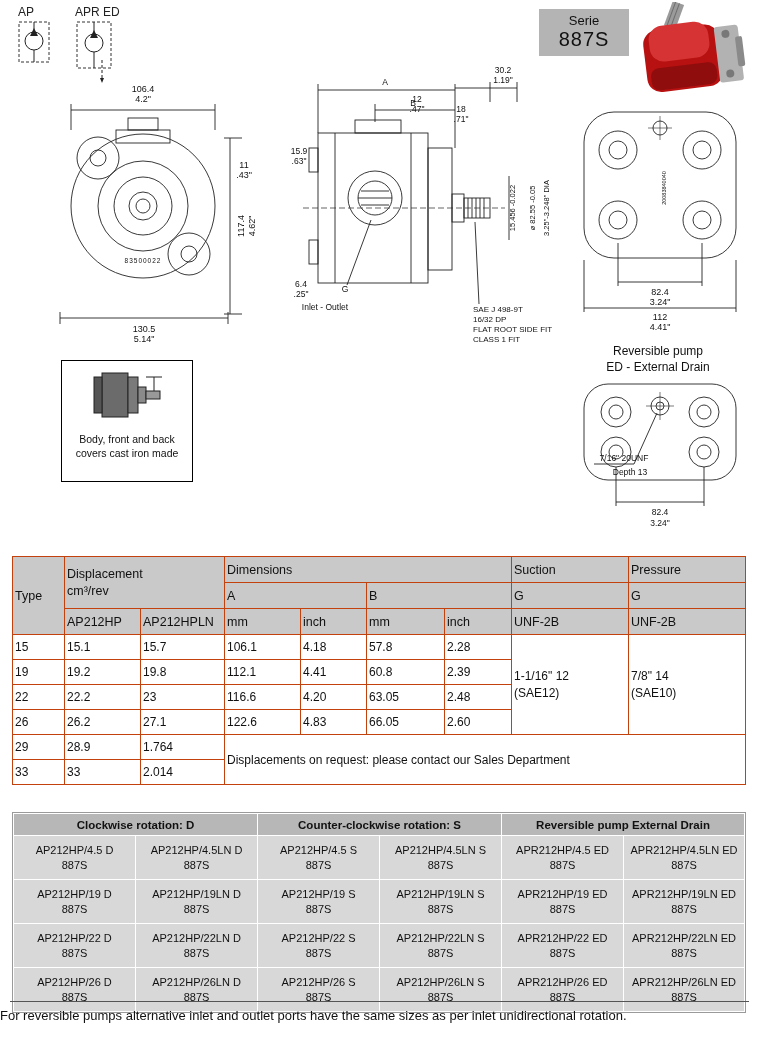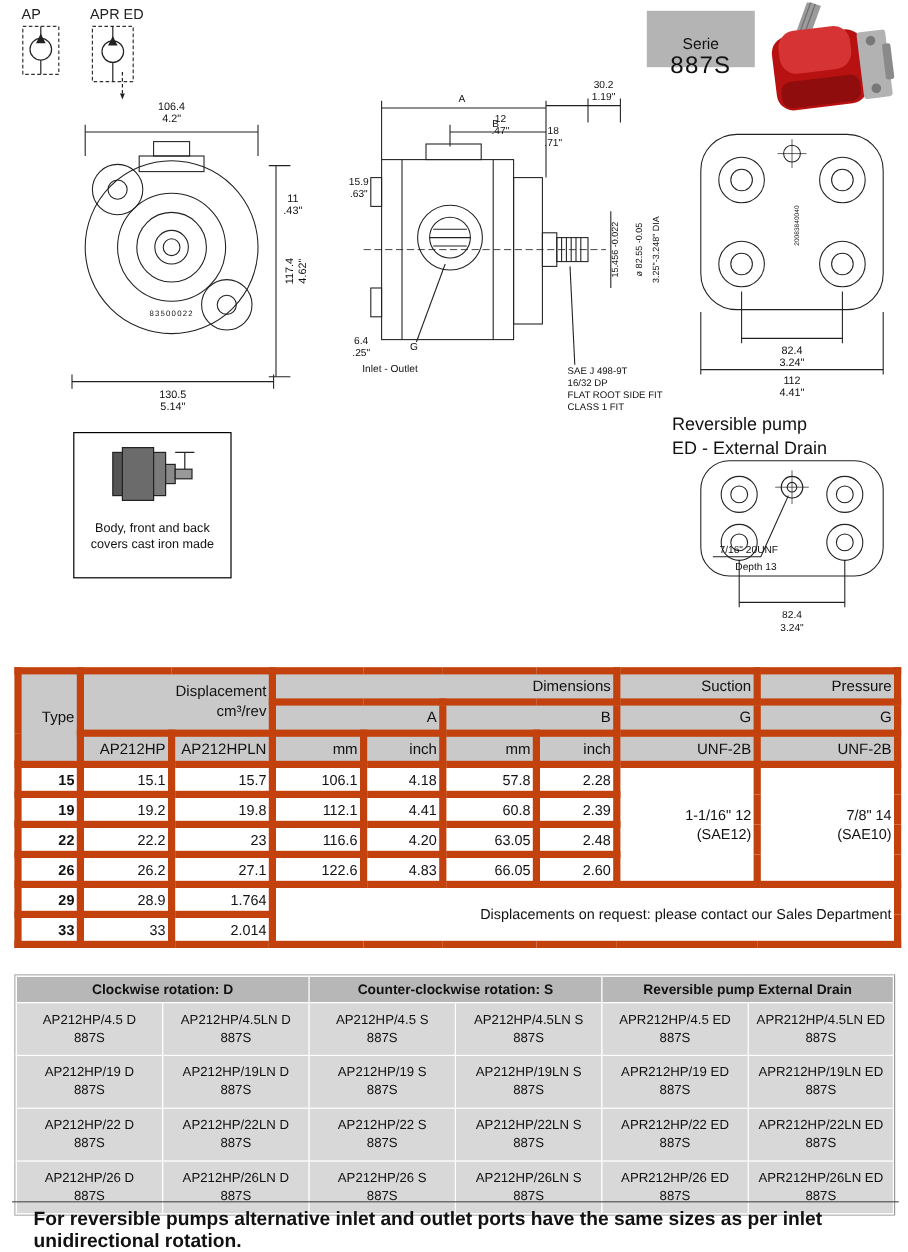--- a/index.html
+++ b/index.html
@@ -4,50 +4,50 @@
 <style>
   * { margin:0; padding:0; box-sizing:border-box; }
   body { background:#fff; font-family:"Liberation Sans", sans-serif; color:#111; }
   .page { position:relative; width:757px; height:1043px; background:#fff; overflow:hidden; }
   .abs { position:absolute; }
   svg text { font-family:"Liberation Sans", sans-serif; }
 
   .sym-label { position:absolute; font-size:12px; color:#222; }
 
   .serie-badge { position:absolute; left:539px; top:9px; width:90px; height:47px;
-                 background:#b4b4b4; text-align:center; padding-top:20px; }
+                 background:#b4b4b4; text-align:center; padding-top:4px; }
   .serie-badge .l1 { font-size:13px; }
   .serie-badge .l2 { font-size:20px; letter-spacing:1px; }
 
-  .rev-title { position:absolute; left:560px; top:344px; width:196px; 
-               font-size:15px; line-height:1.3; }
+  .rev-title { position:absolute; left:560px; top:344px; width:196px; text-align:center;
+               font-size:12px; line-height:1.3; }
 
   .body-box { position:absolute; left:16px; top:360px; width:132px; height:122px;
               border:1px solid #000; text-align:center; padding-top:8px;margin-left:45px; }
   .body-box .caption { font-size:10.5px; line-height:1.3; margin-top:8px; padding:0 5px; }
 
   .notes { position:absolute; left:14px; top:508px; font-size:11px; line-height:1.55; }
 
   .t1-wrap { position:absolute; left:12px; top:556px; }
   table.t1 { border-collapse:collapse; table-layout:fixed; width:733px; font-size:12px; }
-  .t1 th, .t1 td { border:6px solid #c2410c; text-align:right; vertical-align:middle; padding:1px 2px; }
+  .t1 th, .t1 td { border:1px solid #c2410c; text-align:left; vertical-align:middle; padding:1px 2px; }
   .t1 thead th { background:#c9c9c9; font-weight:normal; height:26px; font-size:12.5px; }
   .t1 tbody td { height:25px; background:#fff; }
-  .t1 tbody td.type-col { font-weight:bold;margin-top:20px; }
+  .t1 tbody td.type-col { font-weight:normal;margin-top:20px; }
   .t1 .two-line { line-height:1.35; }
 
   .t2-wrap { position:absolute; left:12px; top:812px; border:1px solid #9a9a9a; }
   table.t2 { border-collapse:collapse; table-layout:fixed; width:731px; font-size:11px; }
   .t2 th, .t2 td { border:1px solid #fff; text-align:center; vertical-align:middle; }
   .t2 thead tr.grp th { background:#b7b7b7; height:22px; font-weight:bold; font-size:11.5px;margin-top:12px; }
   .t2 thead tr.sub th { background:#c8c8c8; height:20px; font-weight:bold; }
   .t2 tbody td { background:#d8d8d8; height:44px; line-height:1.35; }
 
   .footer-line { position:absolute; left:10px; top:1001px; width:739px; border-top:1px solid #555; }
-  .footer-text { position:absolute; left:28px; top:1008px; font-size:16px;font-weight:bold; }
+  .footer-text { position:absolute; left:0; top:1008px; font-size:13px; }
 </style>
 </head>
 <body>
 
 <div class="page">
 
   <div class="sym-label" style="left:18px; top:5px;">AP</div>
   <svg class="abs" style="left:16px; top:20px;" width="36" height="46" viewBox="0 0 36 46">
     <rect x="3" y="2" width="30" height="40" fill="none" stroke="#333" stroke-width="1" stroke-dasharray="3 2"></rect>
     <circle cx="18" cy="21" r="9" fill="none" stroke="#222"></circle>

